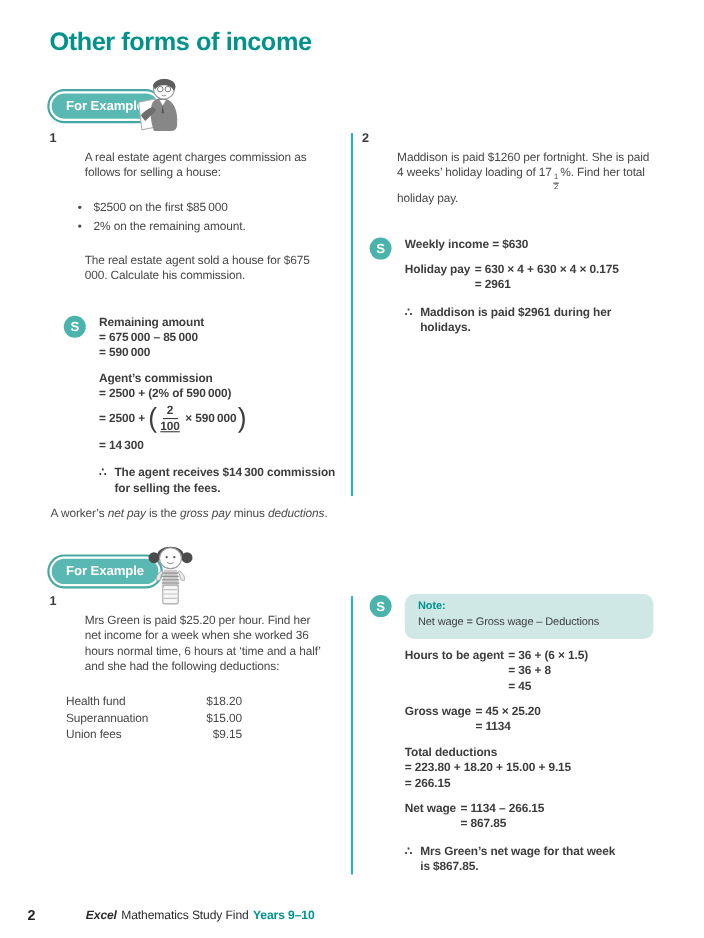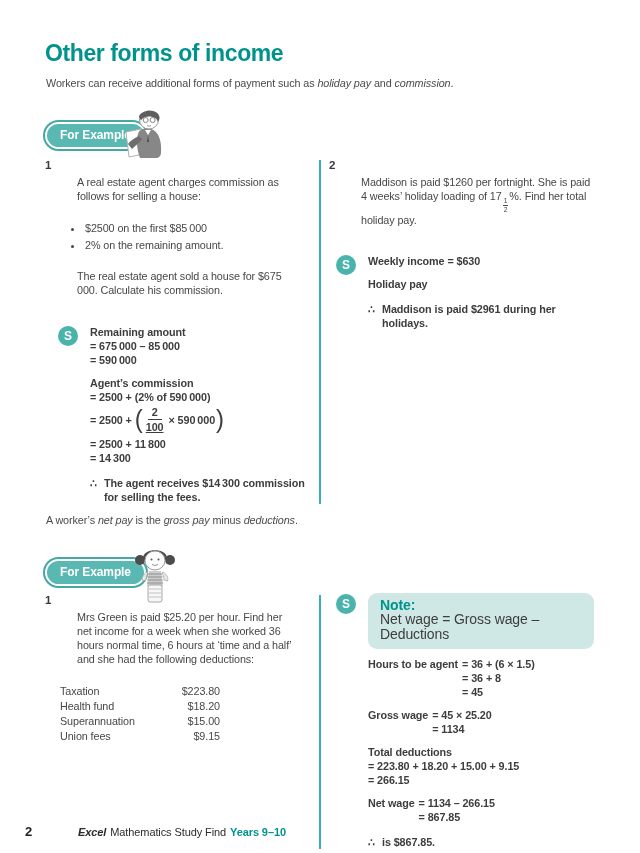--- a/index.html
+++ b/index.html
@@ -6,21 +6,21 @@
   .page {
     position:relative; width:640px; height:853px; background:#ffffff;
     font-family:"Liberation Sans", sans-serif; color:#474747; overflow:hidden;
     letter-spacing:-0.1px;
   }
   .content { padding:0 28px 0 45px; }
 
   .section-title {
     margin:0; color:#00938c; font-size:23px; font-weight:bold; letter-spacing:-0.4px;
   }
-  .s1 .section-title { padding-top:40px; }
+  .s1 .section-title { padding-top:24px; }
   .s2 .section-title { padding-top:16px; }
   .intro { margin:9px 0 0 1px; font-size:10.8px; line-height:14px; color:#4a4a4a; }
   .intro i { font-style:italic; }
 
   .badge-row { position:relative; height:44px; margin-top:20px; }
   .badge {
     position:absolute; left:0; top:12px; background:#5ab8b2; color:#ffffff;
     font-weight:bold; font-size:12px; padding:4px 13px 5px; border-radius:15px;
     border:2px solid #ffffff; box-shadow:0 0 0 2px #45a8a2; white-space:nowrap;
   }
@@ -76,41 +76,40 @@
   .tf-row { display:flex; margin-top:11px; }
   .tf { flex:none; width:14px; }
 
   .ded-table { margin:9px 0 0; font-size:10.8px; line-height:15.2px; }
   .ded-row { display:flex; width:160px; }
   .ded-label { flex:1; }
   .ded-amount { flex:none; width:58px; text-align:right; }
 
   .note-box {
     background:#cfe8e5; border-radius:9px; padding:5px 12px 7px; width:202px;
-    font-weight:normal; font-size:14px; line-height:14.8px; color:#3d3d3d;
+    font-weight:normal; font-size:10px; line-height:14.8px; color:#3d3d3d;
     margin-bottom:8px;
   }
   .note-label { color:#00938c; font-weight:bold; }
 
   .footer { position:absolute; left:0; bottom:14px; width:100%; height:16px; }
   .page-num { position:absolute; left:25px; bottom:0; font-weight:bold; font-size:13px; color:#1f1f1f; }
   .book-title { position:absolute; left:78px; bottom:1px; font-size:11px; color:#2b2b2b; }
   .book-title .brand { font-weight:bold; font-style:italic; margin-right:4px; }
   .book-title .series { margin-right:4px; }
   .book-title .years { color:#00938c; font-weight:bold; }
 </style>
 </head>
 <body>
 
 <div class="page">
   <div class="content">
 
     <section class="s1">
       <h1 class="section-title">Other forms of income</h1>
-      <p class="intro"><span>Workers can receive additional forms of payment such as </span><i>holiday pay</i><span> and </span><i>commission</i><span>.</span></p>
 
       <div class="badge-row">
         <div class="badge"><span>For Example</span></div>
         <svg class="cartoon man" width="58" height="52" viewBox="0 0 56 52">
           <path d="M14 24 L29 21 L32 46 L17 49 Z" fill="#ffffff" stroke="#b0b0b0" stroke-width="1"></path>
           <path d="M26 26 C27 21 34 19 39 21 C46 23 50 32 49 44 C49 48 47 50 44 50 L28 50 C25 42 24 32 26 26 Z" fill="#878787"></path>
           <path d="M33 22 L36 27 L39 22 Z" fill="#ffffff"></path>
           <path d="M36 27 L37 34 L35 34 Z" fill="#4d4d4d"></path>
           <path d="M27 28 C22 30 18 33 16 36 L20 41 C24 37 28 34 30 31 Z" fill="#6e6e6e"></path>
           <ellipse cx="37" cy="12" rx="9.5" ry="9" fill="#fcfcfc" stroke="#9a9a9a" stroke-width="1"></ellipse>
@@ -149,21 +148,20 @@
                 <div class="fracline">
                   <span class="pre">= 2500 +</span>
                   <span class="paren">(</span>
                   <span class="frac">
                     <span class="num">2</span>
                     <span class="den">100</span>
                   </span>
                   <span class="post">× 590 000</span>
                   <span class="paren">)</span>
                 </div>
-                <div>= 2500 + 11 800</div>
                 <div>= 14 300</div>
               </div>
               <div class="tf-row">
                 <span class="tf">∴</span>
                 <div>
                   <div>The agent receives $14 300 commission</div>
                   <div>for selling the fees.</div>
                 </div>
               </div>
             </div>
@@ -183,20 +181,24 @@
             </div>
           </div>
           <div class="sol-row">
             <div class="s-circle">S</div>
             <div class="sol-content">
               <div class="sol-block">
                 <div>Weekly income = $630</div>
               </div>
               <div class="sol-block eq">
                 <span class="lhs">Holiday pay</span>
+                <div class="rhs">
+                  <div>= 630 × 4 + 630 × 4 × 0.175</div>
+                  <div>= 2961</div>
+                </div>
               </div>
               <div class="tf-row">
                 <span class="tf">∴</span>
                 <div>
                   <div>Maddison is paid $2961 during her</div>
                   <div>holidays.</div>
                 </div>
               </div>
             </div>
           </div>
@@ -228,24 +230,20 @@
 
       <div class="columns">
 
         <div class="col-left">
           <div class="question">
             <span class="qnum">1</span>
             <div class="qbody">
               <p class="qtext">Mrs Green is paid $25.20 per hour. Find her net income for a week when she worked 36 hours normal time, 6 hours at ‘time and a half’ and she had the following deductions:</p>
               <div class="ded-table">
                 <div class="ded-row">
-                  <span class="ded-label">Taxation</span>
-                  <span class="ded-amount">$223.80</span>
-                </div>
-                <div class="ded-row">
                   <span class="ded-label">Health fund</span>
                   <span class="ded-amount">$18.20</span>
                 </div>
                 <div class="ded-row">
                   <span class="ded-label">Superannuation</span>
                   <span class="ded-amount">$15.00</span>
                 </div>
                 <div class="ded-row">
                   <span class="ded-label">Union fees</span>
                   <span class="ded-amount">$9.15</span>
@@ -288,20 +286,21 @@
               <div class="sol-block eq">
                 <span class="lhs">Net wage</span>
                 <div class="rhs">
                   <div>= 1134 – 266.15</div>
                   <div>= 867.85</div>
                 </div>
               </div>
               <div class="tf-row">
                 <span class="tf">∴</span>
                 <div>
+                  <div>Mrs Green’s net wage for that week</div>
                   <div>is $867.85.</div>
                 </div>
               </div>
             </div>
           </div>
         </div>
       </div>
     </section>
   </div>
 

